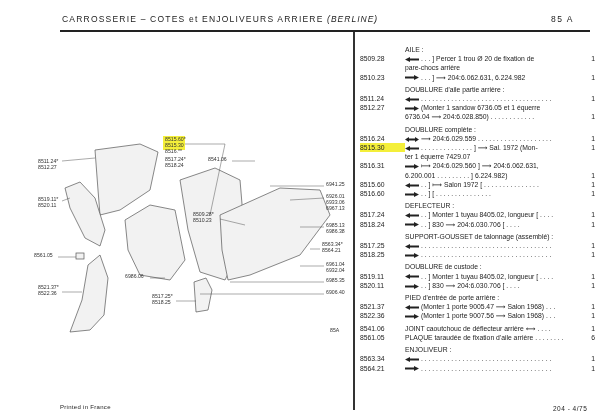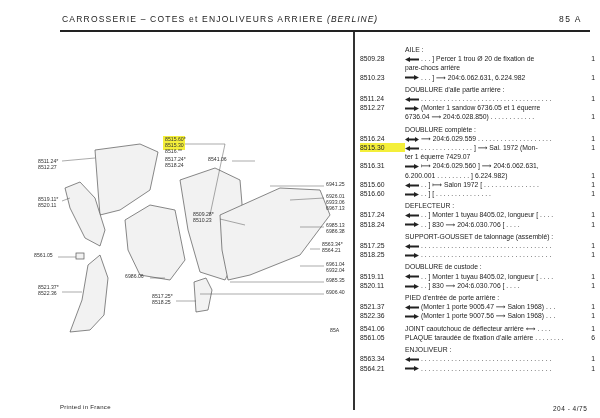--- a/index.html
+++ b/index.html
@@ -1,20 +1,20 @@
 <!DOCTYPE html>
 <html><head>
 <meta charset="utf-8">
 <style>
   html,body{margin:0;padding:0;background:#fff;}
   body{width:600px;height:418px;position:relative;overflow:hidden;font-family:"Liberation Sans",sans-serif;color:#222;}
   .header{position:absolute;left:62px;top:14px;width:520px;height:16px;font-size:8.5px;letter-spacing:1.2px;}
   .header .title{position:absolute;left:0;top:0;}
   .header .title i{font-style:italic;letter-spacing:1px;}
-  .header .pagecode{position:absolute;right:0;top:0;letter-spacing:1.5px;}
+  .header .pagecode{position:absolute;right:8px;top:0;letter-spacing:1.5px;}
   .rule{position:absolute;left:60px;top:30px;width:530px;height:2px;background:#222;}
   .vrule{position:absolute;left:353px;top:32px;width:1.5px;height:378px;background:#333;}
   .diagram{position:absolute;left:0;top:40px;width:352px;height:330px;}
   .diagram svg{width:352px;height:330px;}
   .lbl{font-size:5.2px;font-family:"Liberation Sans",sans-serif;fill:#333;}
   .list{position:absolute;left:360px;top:42px;width:235px;font-size:6.8px;line-height:9.2px;}
   .sec{margin-left:45px;margin-top:3px;}
   .row{display:flex;align-items:flex-start;position:relative;}
   .ref{width:45px;flex:none;}
   .hl{background:#f4ef3a;}

